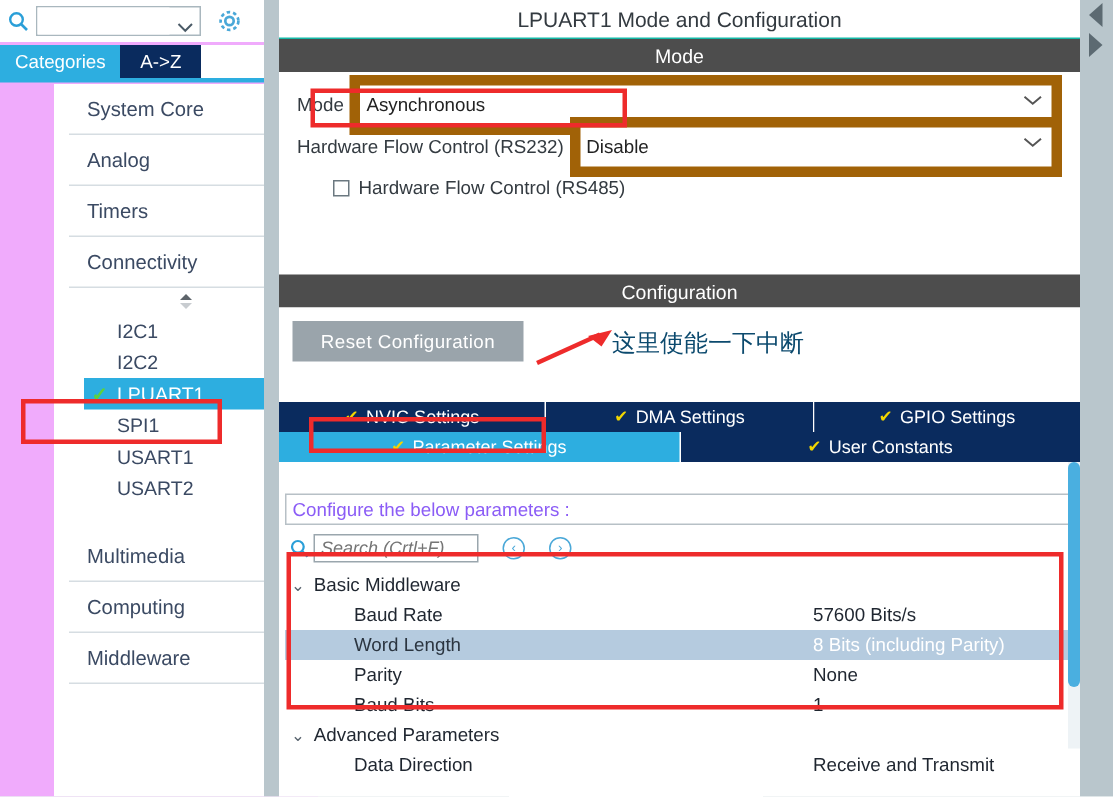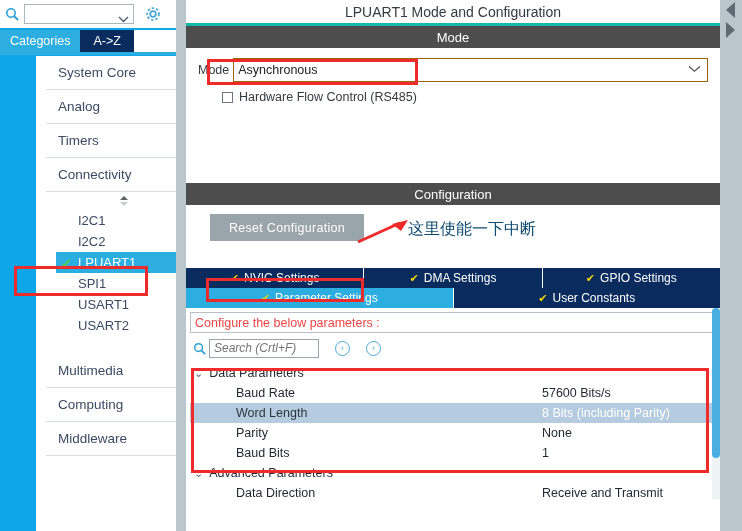--- a/index.html
+++ b/index.html
@@ -13,21 +13,21 @@
   #app {
     position: relative;
     width: 742px; height: 531px;
     background: #b9c6cc;
   }
 
   
   .left-panel {
     position: absolute; left: 0; top: 0;
     width: 212px; height: 531px;
-    background: #0ea5e9;
+    background: #f0abfc;
     overflow: hidden;
   }
   .search-row {
     position: absolute; left: 0; top: 0;
     width: 176px; height: 28px;
     background: #ffffff;
     display: flex; align-items: center;
   }
   .search-icon {
     width: 24px; height: 28px;
@@ -157,21 +157,21 @@
     width: 534px; height: 531px;
     background: #ffffff;
     overflow: hidden;
   }
   .rp-titlebar {
     height: 26px;
     background: #ffffff;
     display: flex; align-items: center; justify-content: center;
     color: #333a40;
     font-size: 14px;
-    border-bottom: 3px solid #14b8a6;
+    border-bottom: 1px solid #14b8a6;
   }
   .section-bar {
     height: 22px;
     background: #4d4d4d;
     color: #ffffff;
     display: flex; align-items: center; justify-content: center;
     font-size: 13px;
   }
 
   .mode-body {
@@ -187,22 +187,22 @@
   }
   .fld-label {
     color: #333a40;
     font-size: 12.5px;
     white-space: nowrap;
     padding-right: 4px;
   }
   .fld-select {
     position: relative;
     flex: 1;
-    height: 24px;
-    border: 1px solid #a16207;
+    height: 40px;
+    border: 7px solid #a16207;
     background: #ffffff;
     display: flex; align-items: center;
     font-size: 12.5px;
     color: #222;
     padding-left: 4px;
   }
   .fld-select .caret {
     position: absolute; right: 6px; top: 3px;
     color: #555;
   }
@@ -230,21 +230,21 @@
 
   .mode-spacer { height: 39px; background: #ffffff; }
 
   
   .cfg-body {
     position: relative;
     background: #ffffff;
     height: 63px;
   }
   .reset-btn {
-    position: absolute; left: 24px; top: 9px;
+    position: absolute; left: 9px; top: 9px;
     width: 154px; height: 27px;
     background: #9aa4ab;
     color: #ffffff;
     display: flex; align-items: center; justify-content: center;
     font-size: 12.5px;
     letter-spacing: .3px;
   }
   .annot-text {
     position: absolute; left: 222px; top: 14px;
     color: #0c4a6e;
@@ -305,22 +305,23 @@
     background: #ffffff;
     height: 191px;
     padding: 4px 4px 0 4px;
   }
   .configure-line {
     height: 21px;
     border: 1px solid #b7c0c6;
     display: flex; align-items: center;
     padding-left: 4px;
     font-size: 12.5px;
-    color: #ef4444;
-    background: #ffffff;
+    color: #8b5cf6;
+    background: #ffffff;
+    margin-top: 17px;
   }
   .search-row2 {
     height: 30px;
     display: flex; align-items: center;
     padding-left: 3px;
   }
   .srch-ico { color: #2a9fd8; margin-right: 3px; display:flex; align-items:center;}
   .srch-input {
     width: 110px; height: 19px;
     border: 1px solid #9aa6ad;
@@ -532,20 +533,31 @@
         <div class="fld-select">
           <span>Asynchronous</span>
           <span class="caret">
             <svg width="13" height="8" viewBox="0 0 13 8">
                 <polyline points="1,1.5 6.5,6.2 12,1.5" fill="none" stroke="#555" stroke-width="1.3"></polyline>
               </svg>
           </span>
         </div>
       </div>
 
+      <div class="fld-row">
+        <span class="fld-label">Hardware Flow Control (RS232)</span>
+        <div class="fld-select">
+          <span>Disable</span>
+          <span class="caret">
+            <svg width="13" height="8" viewBox="0 0 13 8">
+                <polyline points="1,1.5 6.5,6.2 12,1.5" fill="none" stroke="#555" stroke-width="1.3"></polyline>
+              </svg>
+          </span>
+        </div>
+      </div>
 
       <div class="chk-row">
         <span class="chk-box"></span>
         <span>Hardware Flow Control (RS485)</span>
       </div>
 
       <div class="mode-hl"></div>
     </div>
 
     <div class="mode-spacer"></div>
@@ -605,21 +617,21 @@
         </span>
         <input class="srch-input" type="text" value="" placeholder="Search (Crtl+F)" style="">
         <div class="nav-circ">‹</div>
         <div class="nav-circ">›</div>
       </div>
 
       <table class="ptable">
         <tbody>
           <tr class="grp-row">
             <td colspan="2">
-              <span class="grp-caret">⌄</span><span>Data Parameters</span>
+              <span class="grp-caret">⌄</span><span>Basic Middleware</span>
             </td>
           </tr>
           <tr class="p-row">
             <td class="k">Baud Rate</td>
             <td class="v">57600 Bits/s</td>
           </tr>
           <tr class="p-row hl">
             <td class="k">Word Length</td>
             <td class="v">8 Bits (including Parity)</td>
           </tr>

